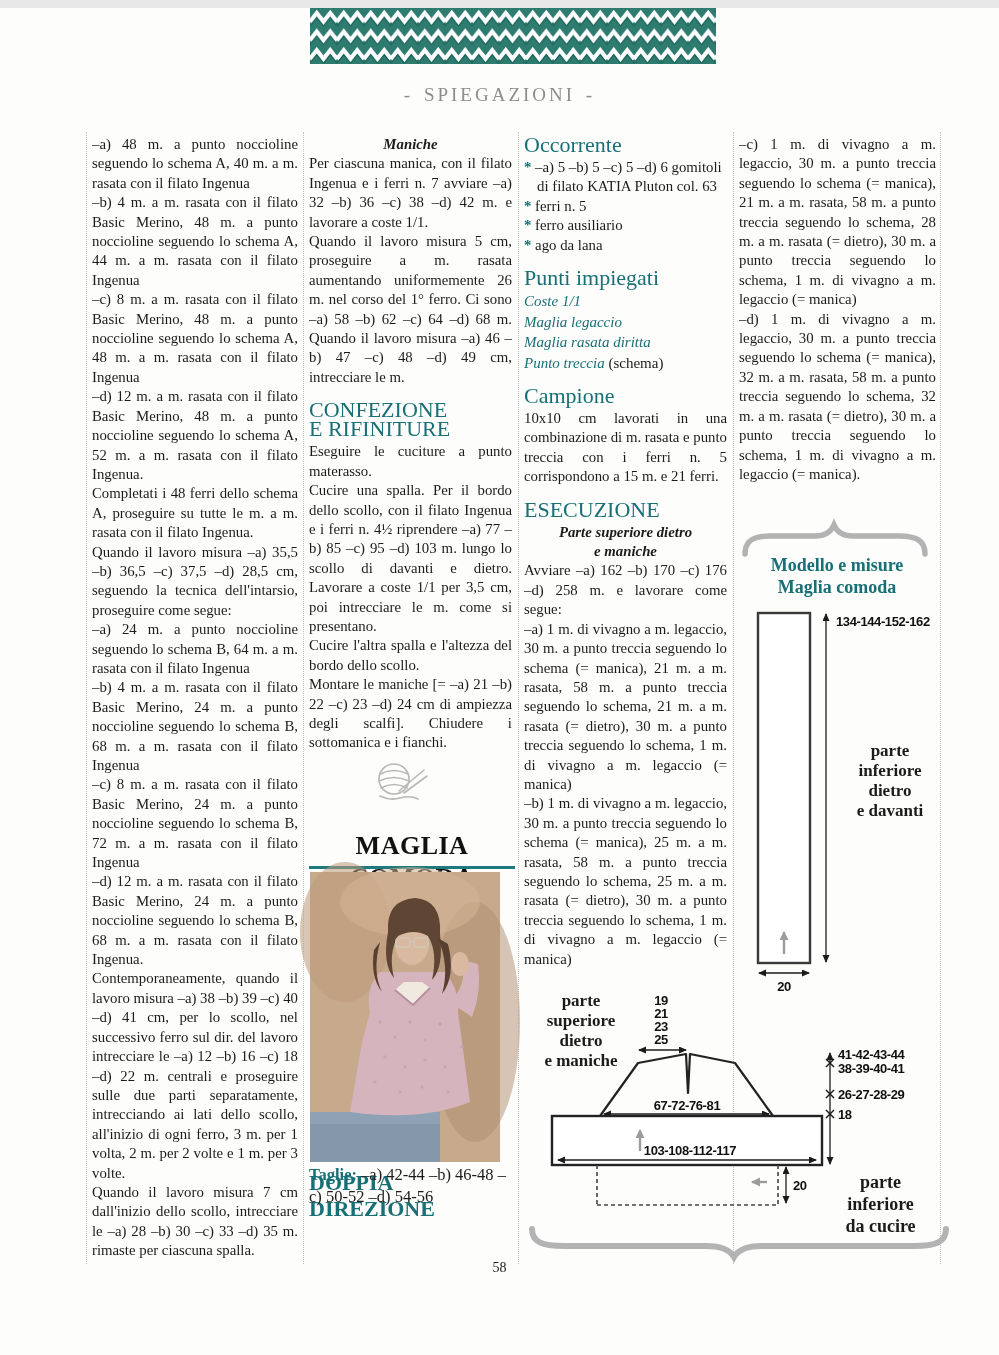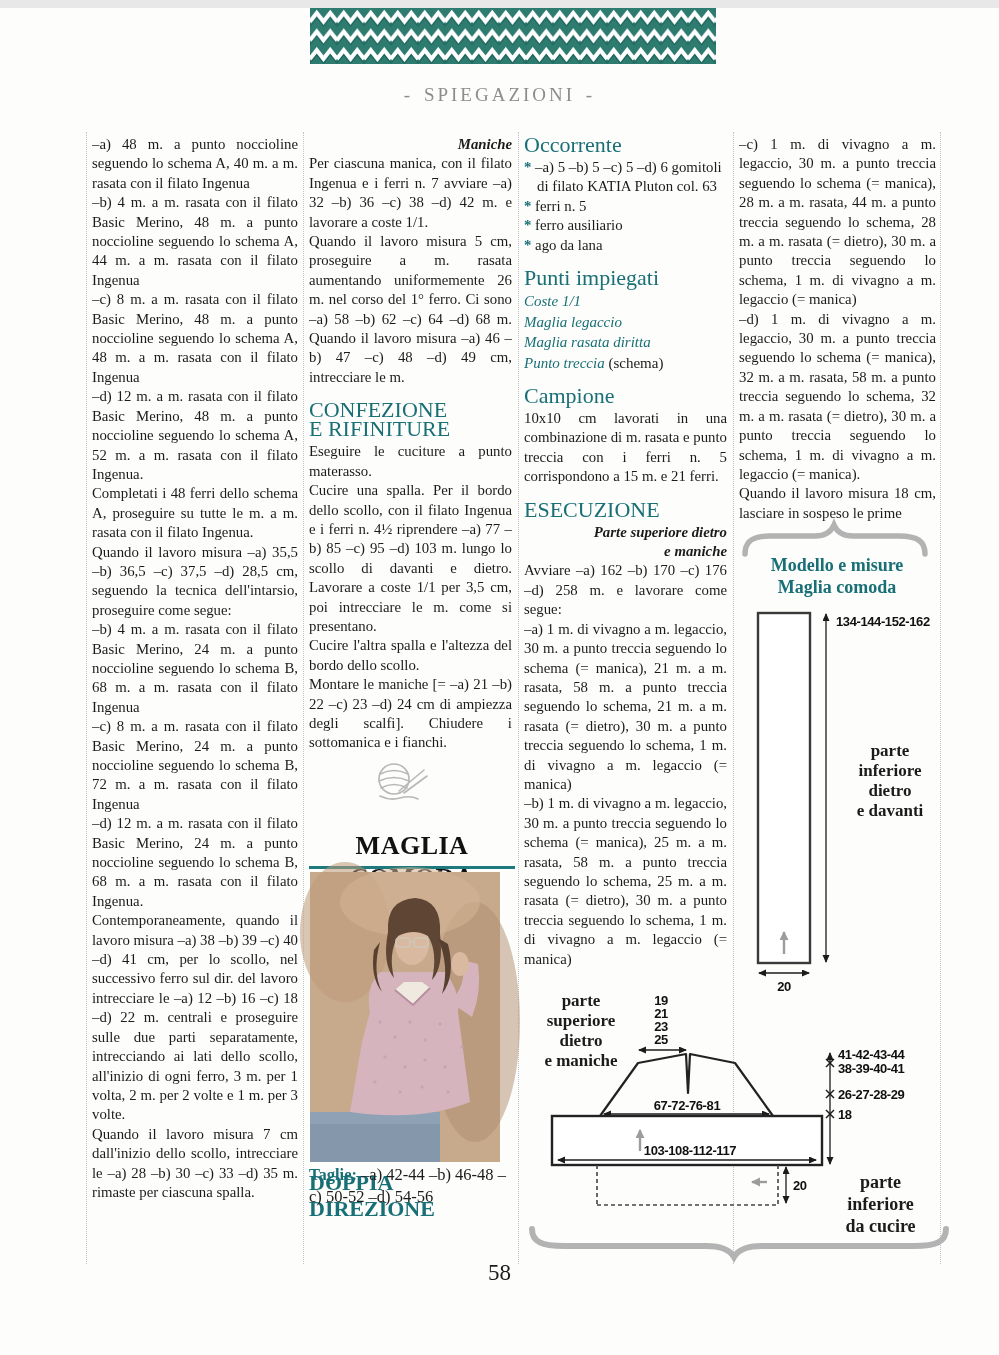--- a/index.html
+++ b/index.html
@@ -14,40 +14,40 @@
     position:absolute; left:0; top:76px; width:100%; text-align:center;
     font-size:19px; color:#8d8d8d; letter-spacing:3px; word-spacing:3px; font-weight:400;
   }
   .vrule { position:absolute; top:124px; height:1132px; width:0; border-left:1px dotted #c3c3c3; }
   .col {
     position:absolute; overflow:hidden;
     font-size:14.8px; line-height:19.4px; text-align:justify;
   }
   .col > :first-child { margin-top:0 !important; }
   .para { margin:0; }
-  .bi-head { font-weight:700; font-style:italic; margin:0; text-align:right; }
+  .bi-head { font-weight:700; font-style:italic; margin:0; text-align:center; }
   .teal-head { color:#186f76; font-weight:400; font-size:22px; line-height:19px;
     margin:13px 0 4px 0; white-space:pre-line; text-align:left; }
   .star-item { margin:0; padding-left:13px; text-indent:-13px; text-align:left; }
   .star-item .star { color:#186f76; font-weight:700; }
   .teal-italic { color:#186f76; font-style:italic; font-size:15px; line-height:20.5px; text-align:left; }
   .teal-italic .suffix { color:#1b1b1b; font-style:normal;font-family:Liberation Serif, serif; }
   .lead { color:#186f76; font-weight:700; }
   .yarn-icon { position:absolute; left:368px; top:750px; }
   .section-title {
     position:absolute; left:307px; top:822px; width:210px; text-align:center;
     font-size:26px; font-weight:700; letter-spacing:0.5px; line-height:32px; color:#111;
   }
   .title-rule { position:absolute; left:309px; top:858px; width:206px; height:2.5px; background:#1f7a7e; }
   .photo { position:absolute; left:310px; top:864px; width:190px; height:290px; }
   .direction-head { position:absolute; left:309px; top:1162px; width:206px;
     color:#186f76; font-weight:700; font-size:22px; text-align:left; }
   .sizes { position:absolute; left:309px; top:1156px; width:205px;
     font-size:16.5px; line-height:22px; }
-  .footer { position:absolute; left:0; top:1252px; width:100%; text-align:center; font-size:23px; }
+  .footer { position:absolute; left:0; top:1252px; width:100%; text-align:center; font-size:14px; }
   .diag-caption { position:absolute; font-weight:700; font-size:17px; line-height:20px;
     text-align:center; white-space:pre-line; }
   .model-title { position:absolute; left:737px; top:546px; width:200px; text-align:center;
     color:#186f76; font-weight:700; font-size:18px; line-height:22px; }
   svg text.dlbl { font-family:"Liberation Sans", sans-serif; font-weight:700;
     font-size:13px; letter-spacing:-0.4px; fill:#111; }
   svg { overflow:visible; }
   .abs { position:absolute; }
 </style>
 </head>
@@ -74,20 +74,21 @@
   <div class="vrule" style="left:733px"></div>
   <div class="vrule" style="left:940px"></div>
 
   <div class="col" style="left:92px; top:127px; width:206px; height:1128px;">
       <p class="para">–a) 48 m. a punto noccioline seguendo lo schema A, 40 m. a m. rasata con il filato Ingenua</p>
       <p class="para">–b) 4 m. a m. rasata con il filato Basic Merino, 48 m. a punto noccioline seguendo lo schema A, 44 m. a m. rasata con il filato Ingenua</p>
       <p class="para">–c) 8 m. a m. rasata con il filato Basic Merino, 48 m. a punto noccioline seguendo lo schema A, 48 m. a m. rasata con il filato Ingenua</p>
       <p class="para">–d) 12 m. a m. rasata con il filato Basic Merino, 48 m. a punto noccioline seguendo lo schema A, 52 m. a m. rasata con il filato Ingenua.</p>
       <p class="para">Completati i 48 ferri dello schema A, proseguire su tutte le m. a m. rasata con il filato Ingenua.</p>
       <p class="para">Quando il lavoro misura –a) 35,5 –b) 36,5 –c) 37,5 –d) 28,5 cm, seguendo la tecnica dell'intarsio, proseguire come segue:</p>
+      <p class="para">–a) 24 m. a punto noccioline seguendo lo schema B, 64 m. a m. rasata con il filato Ingenua</p>
       <p class="para">–b) 4 m. a m. rasata con il filato Basic Merino, 24 m. a punto noccioline seguendo lo schema B, 68 m. a m. rasata con il filato Ingenua</p>
       <p class="para">–c) 8 m. a m. rasata con il filato Basic Merino, 24 m. a punto noccioline seguendo lo schema B, 72 m. a m. rasata con il filato Ingenua</p>
       <p class="para">–d) 12 m. a m. rasata con il filato Basic Merino, 24 m. a punto noccioline seguendo lo schema B, 68 m. a m. rasata con il filato Ingenua.</p>
       <p class="para">Contemporaneamente, quando il lavoro misura –a) 38 –b) 39 –c) 40 –d) 41 cm, per lo scollo, nel successivo ferro sul dir. del lavoro intrecciare le –a) 12 –b) 16 –c) 18 –d) 22 m. centrali e proseguire sulle due parti separatamente, intrecciando ai lati dello scollo, all'inizio di ogni ferro, 3 m. per 1 volta, 2 m. per 2 volte e 1 m. per 3 volte.</p>
       <p class="para">Quando il lavoro misura 7 cm dall'inizio dello scollo, intrecciare le –a) 28 –b) 30 –c) 33 –d) 35 m. rimaste per ciascuna spalla.</p>
     </div>
   <div class="col" style="left:309px; top:127px; width:203px; height:620px;">
       <p class="bi-head" style="white-space: pre-line;">Maniche</p>
       <p class="para">Per ciascuna manica, con il filato Ingenua e i ferri n. 7 avviare –a) 32 –b) 36 –c) 38 –d) 42 m. e lavorare a coste 1/1.</p>
       <p class="para">Quando il lavoro misura 5 cm, proseguire a m. rasata aumentando uniformemente 26 m. nel corso del 1° ferro. Ci sono –a) 58 –b) 62 –c) 64 –d) 68 m. Quando il lavoro misura –a) 46 –b) 47 –c) 48 –d) 49 cm, intrecciare le m.</p>
@@ -112,23 +113,22 @@
       <p class="teal-head">Campione</p>
       <p class="para">10x10 cm lavorati in una combinazione di m. rasata e punto treccia con i ferri n. 5 corrispondono a 15 m. e 21 ferri.</p>
       <p class="teal-head">ESECUZIONE</p>
       <p class="bi-head" style="white-space: pre-line;">Parte superiore dietro
 e maniche</p>
       <p class="para">Avviare –a) 162 –b) 170 –c) 176 –d) 258 m. e lavorare come segue:</p>
       <p class="para">–a) 1 m. di vivagno a m. legaccio, 30 m. a punto treccia seguendo lo schema (= manica), 21 m. a m. rasata, 58 m. a punto treccia seguendo lo schema, 21 m. a m. rasata (= dietro), 30 m. a punto treccia seguendo lo schema, 1 m. di vivagno a m. legaccio (= manica)</p>
       <p class="para">–b) 1 m. di vivagno a m. legaccio, 30 m. a punto treccia seguendo lo schema (= manica), 25 m. a m. rasata, 58 m. a punto treccia seguendo lo schema, 25 m. a m. rasata (= dietro), 30 m. a punto treccia seguendo lo schema, 1 m. di vivagno a m. legaccio (= manica)</p>
     </div>
   <div class="col" style="left:739px; top:127px; width:197px; height:404px;">
-      <p class="para">–c) 1 m. di vivagno a m. legaccio, 30 m. a punto treccia seguendo lo schema (= manica), 28 m. a m. rasata, 44 m. a punto treccia seguendo lo schema, 28 m. a m. rasata (= dietro), 30 m. a punto treccia seguendo lo schema, 1 m. di vivagno a m. legaccio (= manica)</p>
+      <p class="para">–c) 1 m. di vivagno a m. legaccio, 30 m. a punto treccia seguendo lo schema (= manica), 21 m. a m. rasata, 58 m. a punto treccia seguendo lo schema, 28 m. a m. rasata (= dietro), 30 m. a punto treccia seguendo lo schema, 1 m. di vivagno a m. legaccio (= manica)</p>
       <p class="para">–d) 1 m. di vivagno a m. legaccio, 30 m. a punto treccia seguendo lo schema (= manica), 32 m. a m. rasata, 58 m. a punto treccia seguendo lo schema, 32 m. a m. rasata (= dietro), 30 m. a punto treccia seguendo lo schema, 1 m. di vivagno a m. legaccio (= manica).</p>
-      <p class="para">Quando il lavoro misura 18 cm, lasciare in sospeso le prime</p>
     </div>
 
   <svg class="yarn-icon" width="64" height="50" viewBox="0 0 64 50">
     <g stroke="#b7b7b7" stroke-width="1.6" fill="none" stroke-linecap="round">
       <circle cx="26" cy="21" r="15"></circle>
       <path d="M12,16 Q26,9 40,16"></path>
       <path d="M11,23 Q26,16 41,23"></path>
       <path d="M13,30 Q26,23 39,30"></path>
       <path d="M31,33 L56,12"></path>
       <path d="M36,35 L59,18"></path>

